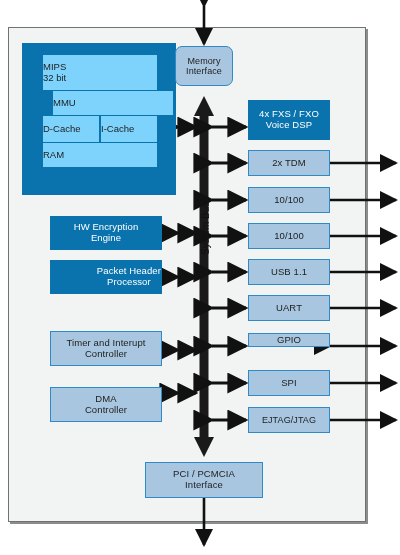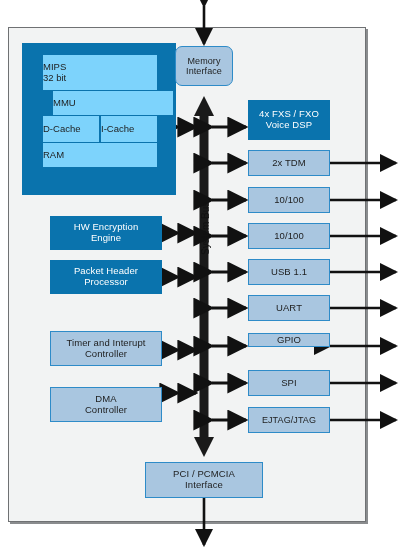--- a/index.html
+++ b/index.html
@@ -122,21 +122,21 @@
     </div>
   </div>
 
   <div class="blk blk-dark" style="left:50px;top:216px;width:112px;height:34px;">
     <div>
       <div>HW Encryption</div>
       <div>Engine</div>
     </div>
   </div>
 
-  <div class="blk blk-dark" style="left:50px;top:260px;width:112px;height:34px;">
+  <div class="blk blk-dark" style="left:50px;top:260px;width:112px;height:34px;justify-content:flex-end;">
     <div>
       <div>Packet Header</div>
       <div>Processor</div>
     </div>
   </div>
 
   <div class="blk blk-light" style="left:50px;top:331px;width:112px;height:35px;">
     <div>
       <div>Timer and Interupt</div>
       <div>Controller</div>

